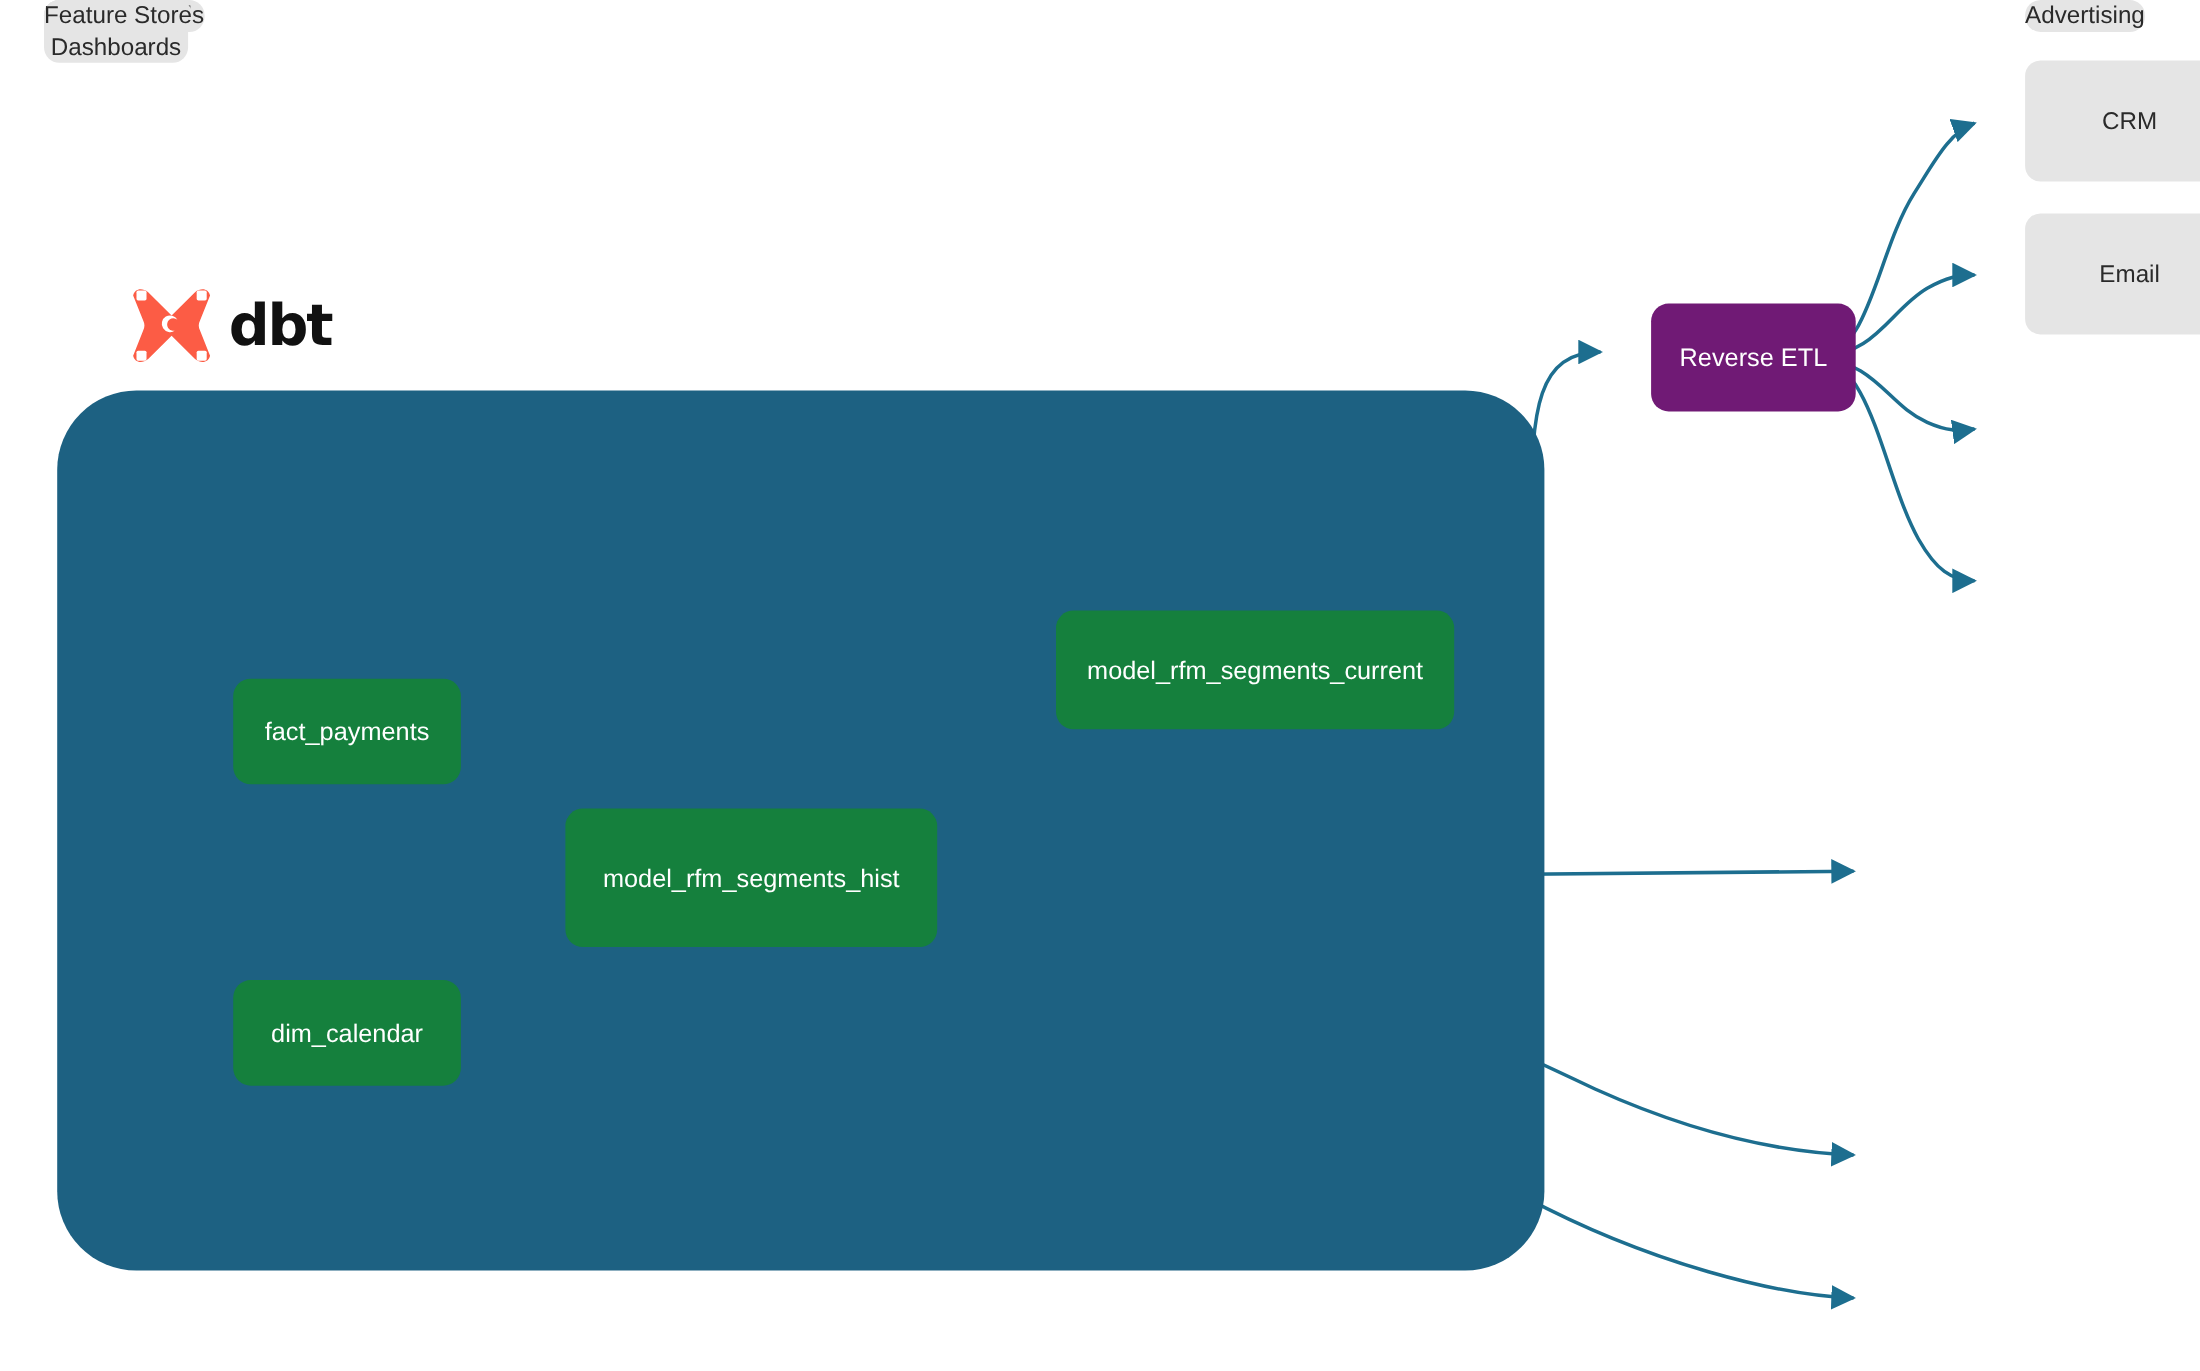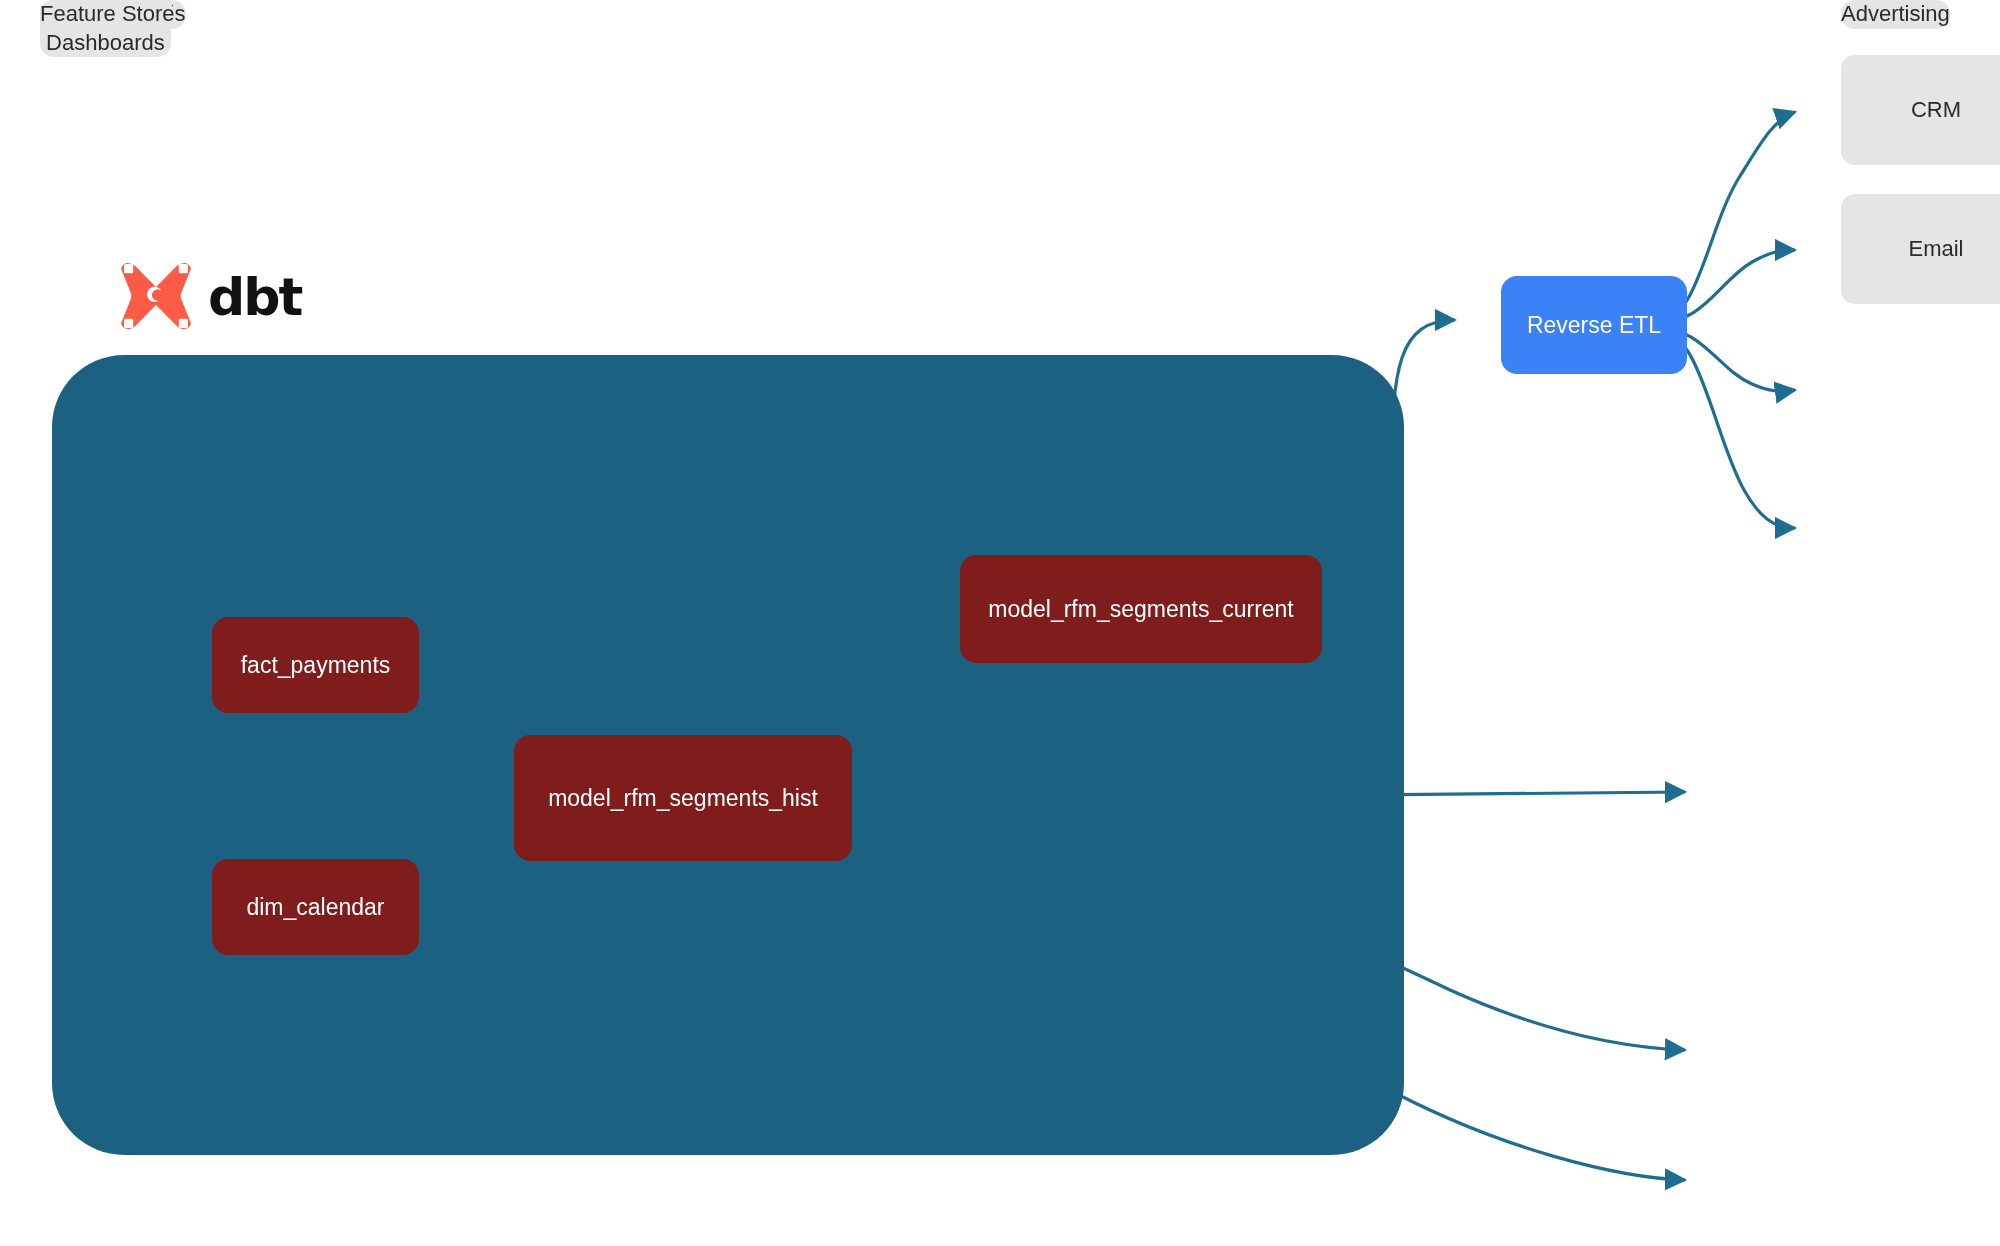--- a/index.html
+++ b/index.html
@@ -67,43 +67,43 @@
     position: absolute;
     display: flex;
     align-items: center;
     justify-content: center;
     text-align: center;
     box-sizing: border-box;
     border-radius: 14px;
     margin-left: 40px;
   }
   .node-model {
-    background: #7f1d1d;
+    background: #15803d;
     color: #ffffff;
     font-size: 23px;
     border-radius: 16px;
     padding: 0 14px;
   }
   .node-green {
-    background: #3b82f6;
+    background: #701a75;
     color: #ffffff;
     font-size: 23px;
     border-radius: 16px;
   }
   .node-gray {
     background: #e5e5e5;
     color: #2a2a2a;
     font-size: 22px;
     border-radius: 14px;
     line-height: 1.3;
   }
 
   
   #node-fact-payments  { left: 172px;  top: 617px;  width: 207px; height: 96px; }
-  #node-dim-calendar   { left: 172px;  top: 859px;  width: 207px; height: 96px; }
+  #node-dim-calendar   { left: 172px;  top: 891px;  width: 207px; height: 96px; }
   #node-rfm-hist       { left: 474px;  top: 735px;  width: 338px; height: 126px; }
   #node-rfm-current    { left: 920px;  top: 555px;  width: 362px; height: 108px; }
 
   
   #node-reverse-etl    { left: 1461px; top: 276px;  width: 186px; height: 98px; }
 
   
   #node-crm            { left: 1801px; top: 55px;   width: 190px; height: 110px; }
   #node-email          { left: 1801px; top: 194px;  width: 190px; height: 110px; }
   #node-advertising    { left: 1801px; top": 0;     width: 190px; height: 110px; }

